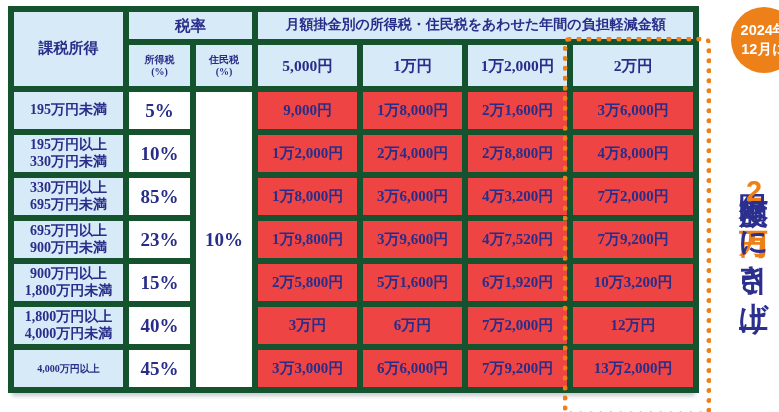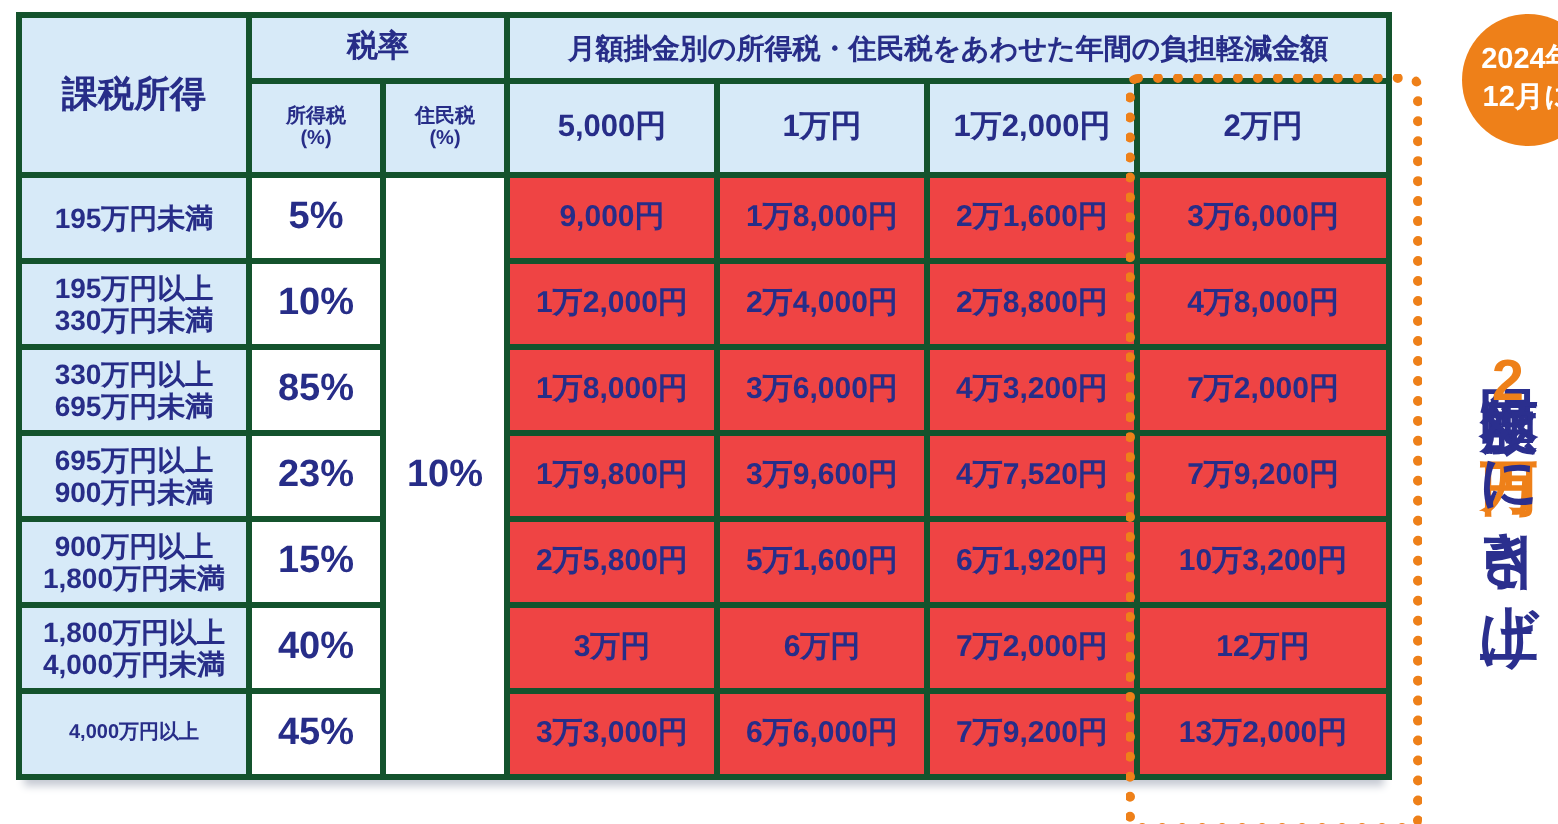--- a/index.html
+++ b/index.html
@@ -8,31 +8,32 @@
     font-family:"Liberation Sans","DejaVu Sans",sans-serif;
     -webkit-font-smoothing:antialiased;
   }
   
   table.tax-table{
     position:absolute;left:8px;top:6px;width:685px;
     border-collapse:collapse;table-layout:fixed;
     box-shadow:0 7px 4px -4px #c6cad3;
   }
   table.tax-table th,table.tax-table td{
-    border:3px solid #14532d;
+    border:6px solid #14532d;
     color:#272d88;font-weight:bold;text-align:center;vertical-align:middle;
     padding:0;white-space:pre-line;line-height:1.15;
     overflow:hidden;
+    font-family:Liberation Serif, serif;
   }
   .hd{background:#d7eaf8;}
   .row-h1{height:33px;}
   .row-h2{height:47px;}
   tbody tr{height:43px;}
   .t-title{font-size:14px;letter-spacing:0;}
-  .t-taxable{font-size:18px;}
+  .t-taxable{font-size:15px;}
   .t-sub{font-size:10px;}
   .t-amount-head{font-size:15.5px;}
   .lbl{background:#d7eaf8;font-size:14px;}
   .rate{background:#ffffff;font-size:19px;}
   .amt{background:#ef4444;font-size:15px;}
   
   .dotted-box{
     position:absolute;left:563px;top:37px;width:138px;height:369px;
     border:5px dotted #ee8019;border-radius:6px;
     pointer-events:none;

